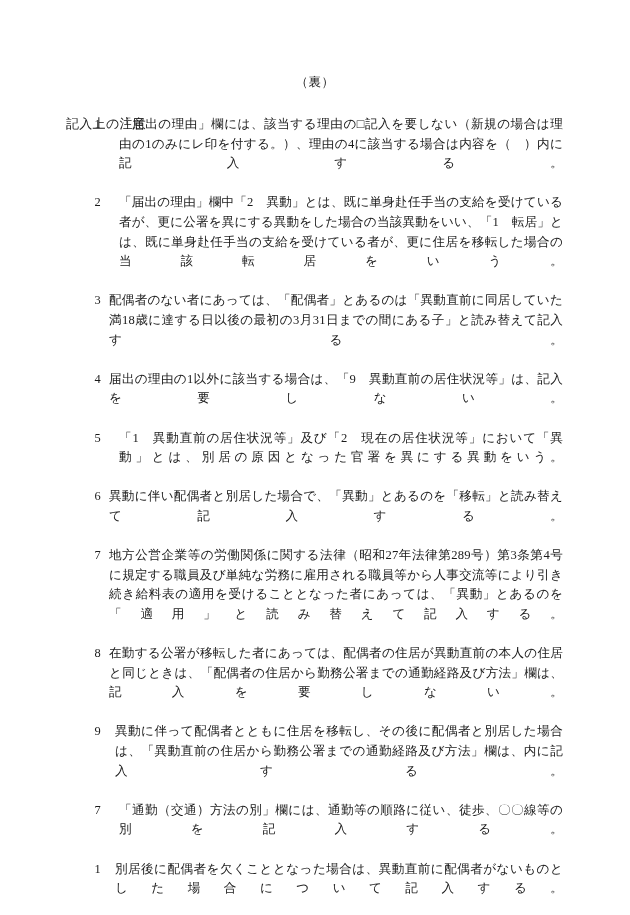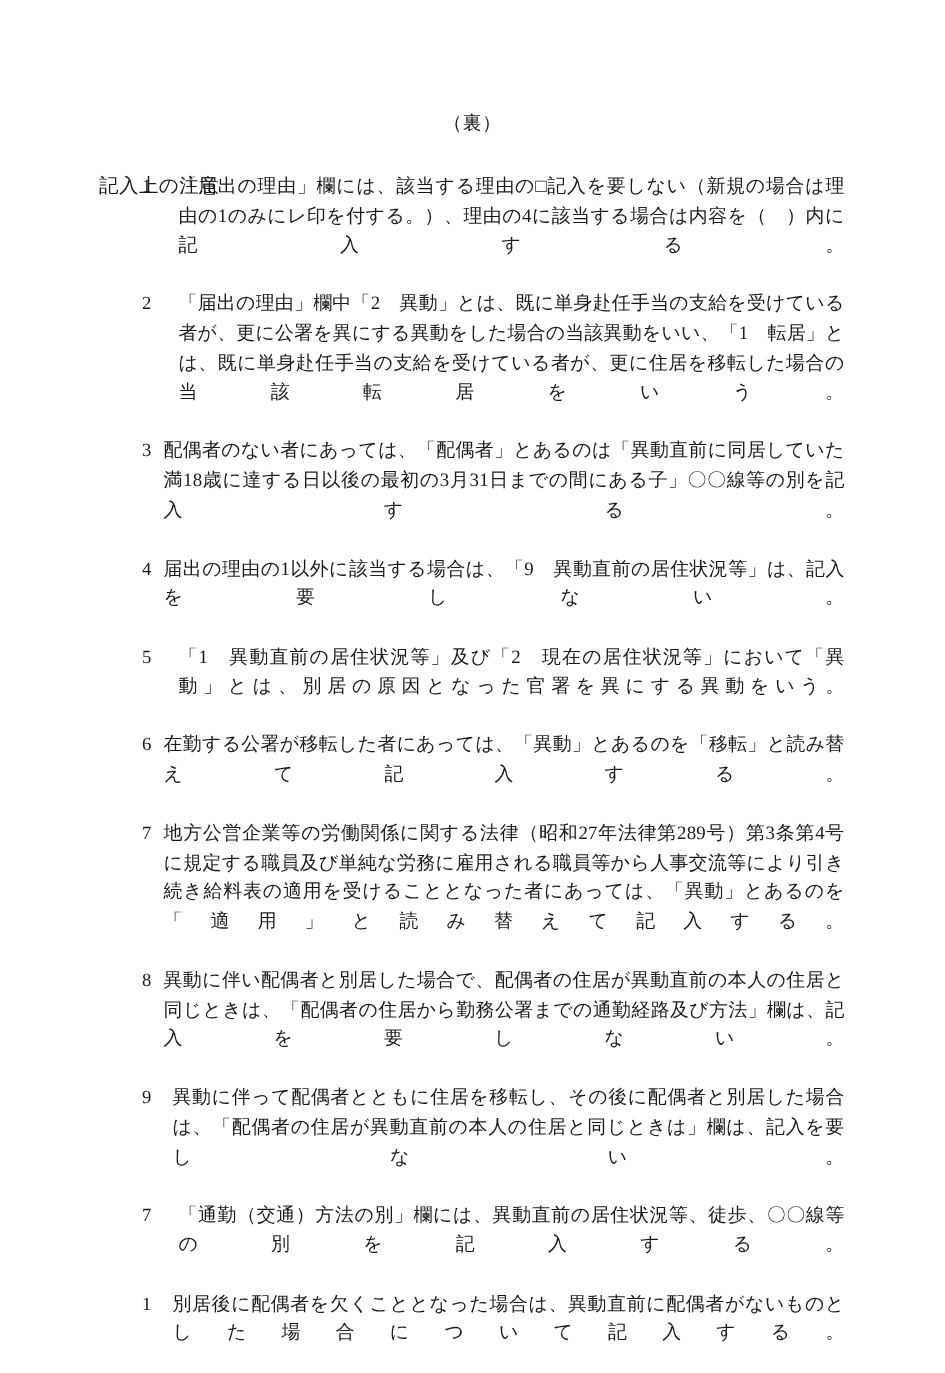--- a/index.html
+++ b/index.html
@@ -102,49 +102,49 @@
       <li class="item">
         <span class="item-num">1</span>
         <span class="item-body wide-gap">「届出の理由」欄には、該当する理由の□記入を要しない（新規の場合は理由の1のみにレ印を付する。）、理由の4に該当する場合は内容を（　）内に記入する。</span>
       </li>
       <li class="item">
         <span class="item-num">2</span>
         <span class="item-body wide-gap">「届出の理由」欄中「2　異動」とは、既に単身赴任手当の支給を受けている者が、更に公署を異にする異動をした場合の当該異動をいい、「1　転居」とは、既に単身赴任手当の支給を受けている者が、更に住居を移転した場合の当該転居をいう。</span>
       </li>
       <li class="item">
         <span class="item-num">3</span>
-        <span class="item-body">配偶者のない者にあっては、「配偶者」とあるのは「異動直前に同居していた満18歳に達する日以後の最初の3月31日までの間にある子」〇〇線等の別を記入する。</span>
+        <span class="item-body">配偶者のない者にあっては、「配偶者」とあるのは「異動直前に同居していた満18歳に達する日以後の最初の3月31日までの間にある子」と読み替えて記入する。</span>
       </li>
       <li class="item">
         <span class="item-num">4</span>
         <span class="item-body">届出の理由の1以外に該当する場合は、「9　異動直前の居住状況等」は、記入を要しない。</span>
       </li>
       <li class="item">
         <span class="item-num">5</span>
         <span class="item-body wide-gap">「1　異動直前の居住状況等」及び「2　現在の居住状況等」において「異動」とは、別居の原因となった官署を異にする異動をいう。</span>
       </li>
       <li class="item">
         <span class="item-num">6</span>
-        <span class="item-body">在勤する公署が移転した者にあっては、「異動」とあるのを「移転」と読み替えて記入する。</span>
+        <span class="item-body">異動に伴い配偶者と別居した場合で、「異動」とあるのを「移転」と読み替えて記入する。</span>
       </li>
       <li class="item">
         <span class="item-num">7</span>
         <span class="item-body">地方公営企業等の労働関係に関する法律（昭和27年法律第289号）第3条第4号に規定する職員及び単純な労務に雇用される職員等から人事交流等により引き続き給料表の適用を受けることとなった者にあっては、「異動」とあるのを「適用」と読み替えて記入する。</span>
       </li>
       <li class="item">
         <span class="item-num">8</span>
-        <span class="item-body">異動に伴い配偶者と別居した場合で、配偶者の住居が異動直前の本人の住居と同じときは、「配偶者の住居から勤務公署までの通勤経路及び方法」欄は、記入を要しない。</span>
+        <span class="item-body">在勤する公署が移転した者にあっては、配偶者の住居が異動直前の本人の住居と同じときは、「配偶者の住居から勤務公署までの通勤経路及び方法」欄は、記入を要しない。</span>
       </li>
       <li class="item">
         <span class="item-num">9</span>
-        <span class="item-body wide-gap-sm">異動に伴って配偶者とともに住居を移転し、その後に配偶者と別居した場合は、「配偶者の住居が異動直前の本人の住居と同じときは」欄は、記入を要しない。</span>
+        <span class="item-body wide-gap-sm">異動に伴って配偶者とともに住居を移転し、その後に配偶者と別居した場合は、「異動直前の住居から勤務公署までの通勤経路及び方法」欄は、内に記入する。</span>
       </li>
       <li class="item">
         <span class="item-num">7</span>
-        <span class="item-body wide-gap">「通勤（交通）方法の別」欄には、異動直前の居住状況等、徒歩、〇〇線等の別を記入する。</span>
+        <span class="item-body wide-gap">「通勤（交通）方法の別」欄には、通勤等の順路に従い、徒歩、〇〇線等の別を記入する。</span>
       </li>
       <li class="item">
         <span class="item-num">1</span>
         <span class="item-body wide-gap-sm">別居後に配偶者を欠くこととなった場合は、異動直前に配偶者がないものとした場合について記入する。</span>
       </li>
     </ol>
 
 </div>
 
 </body></html>

